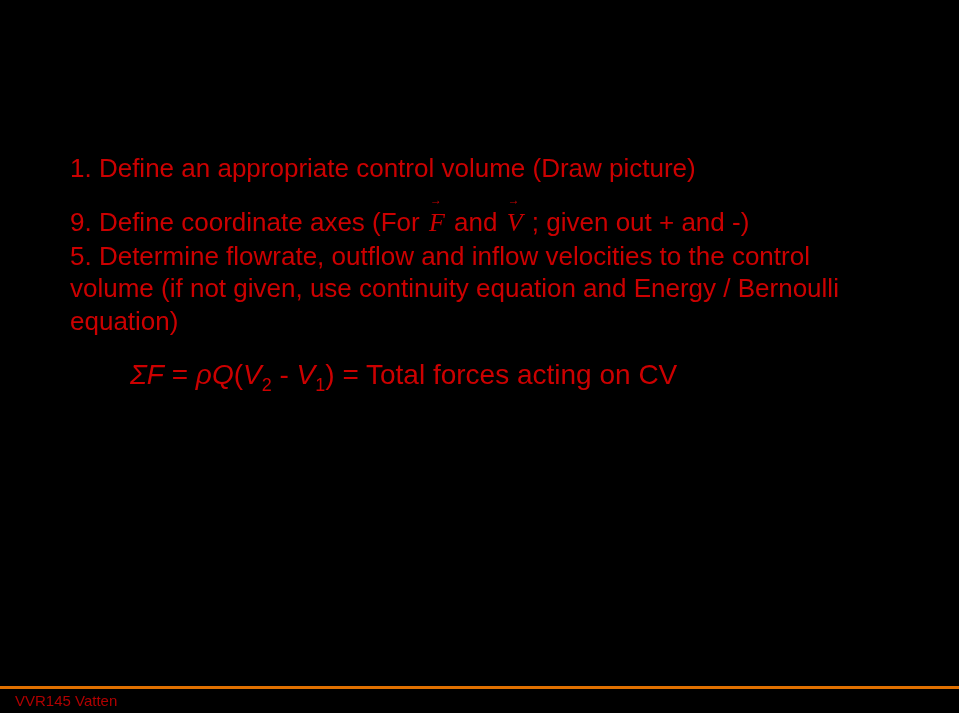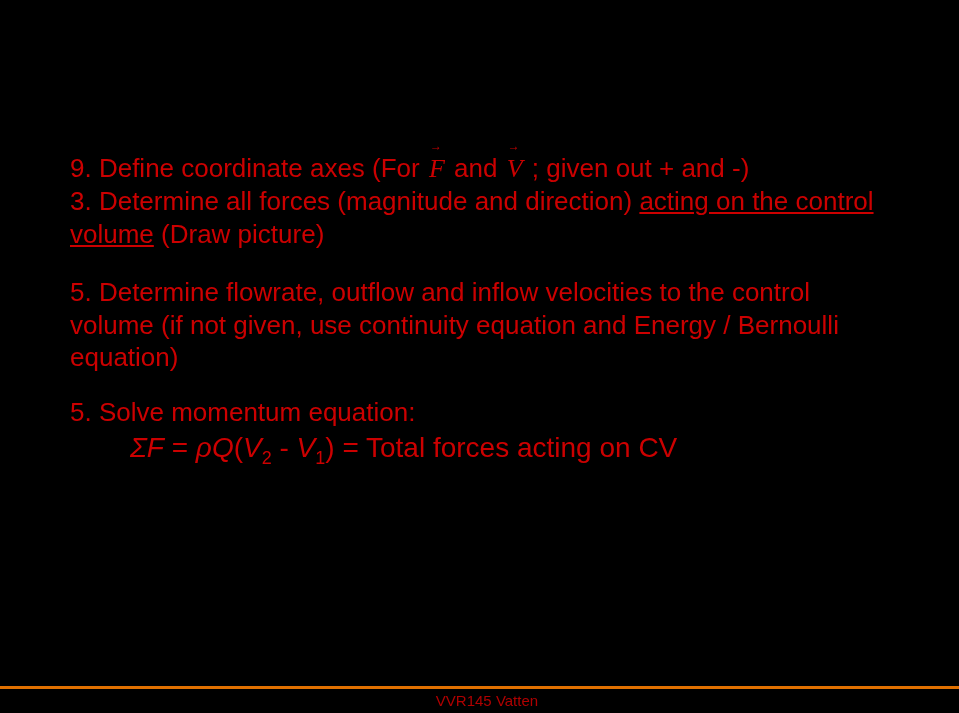--- a/index.html
+++ b/index.html
@@ -64,48 +64,44 @@
     left: 0;
     bottom: 0;
     width: 959px;
   }
   .orange-line {
     height: 3px;
     background: #e07000;
     width: 100%;
   }
   .footer {
-    text-align: center;
     color: #b00000;
     font-size: 15px;
     padding: 3px 0 4px 15px;
     background: #000;
   }
 </style>
 </head>
 <body>
 
 <div class="slide">
 
   <h1 class="title">Methodology Using The Momentum Equation For A Fluid Flow Problem</h1>
 
   <div class="content-box">
 
+    <div class="item">1. Define an appropriate control volume (Draw picture)</div>
 
     <div class="item" style="margin-bottom:0;">
       <span>9. Define coordinate axes  (For </span><span class="vec"><span class="arrow">→</span><span>F</span></span><span> and </span><span class="vec"><span class="arrow">→</span><span>V</span></span><span> ; given out + and -)</span>
     </div>
 
-    <div class="item last-group">
-      <span>3. Determine all forces (magnitude and direction) </span><span class="underline">acting on the control volume</span><span>  (Draw picture)</span>
-    </div>
 
     <div class="item">5. Determine flowrate, outflow and inflow velocities to the control volume (if not given, use continuity equation and Energy / Bernoulli equation)</div>
 
-    <div class="item" style="margin-bottom:4px;">5. Solve momentum equation:</div>
 
     <div class="equation">
       <span class="italic">ΣF</span><span> = </span><span class="italic">ρ</span><span class="italic">Q</span><span>(</span><span class="italic">V</span><sub>2</sub><span> - </span><span class="italic">V</span><sub>1</sub><span>)</span><span> = Total forces acting on CV</span>
     </div>
 
   </div>
 
   <div class="footer-wrap">
     <div class="orange-line"></div>
     <div class="footer">VVR145  Vatten</div>

